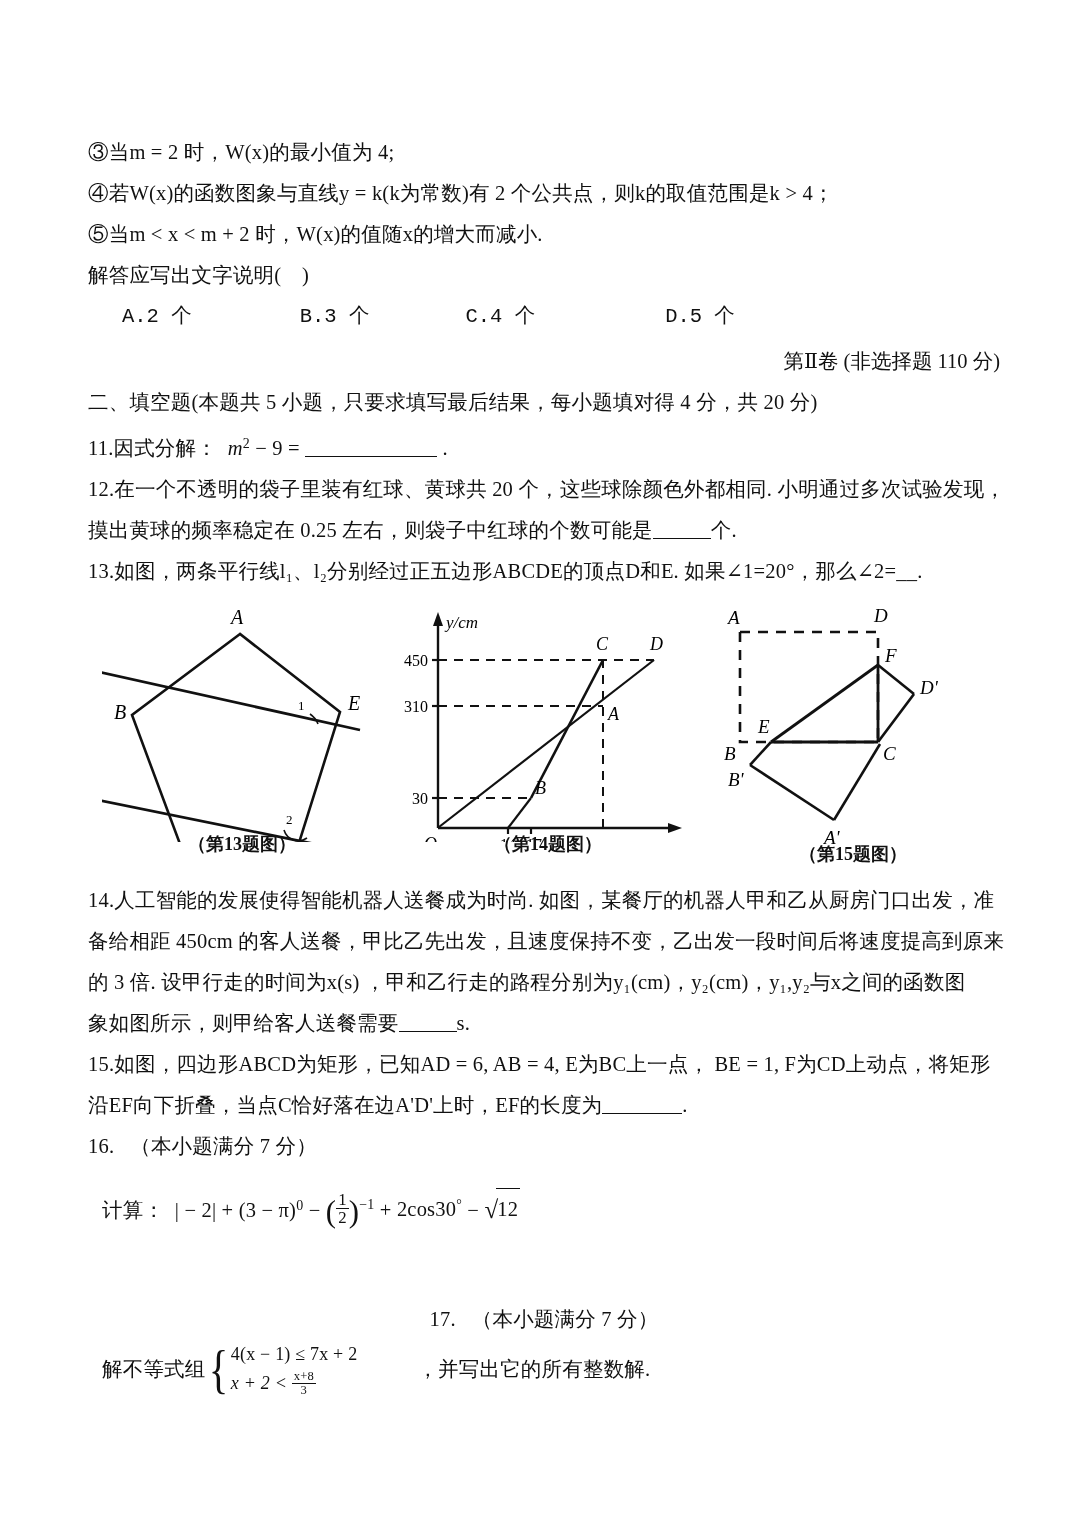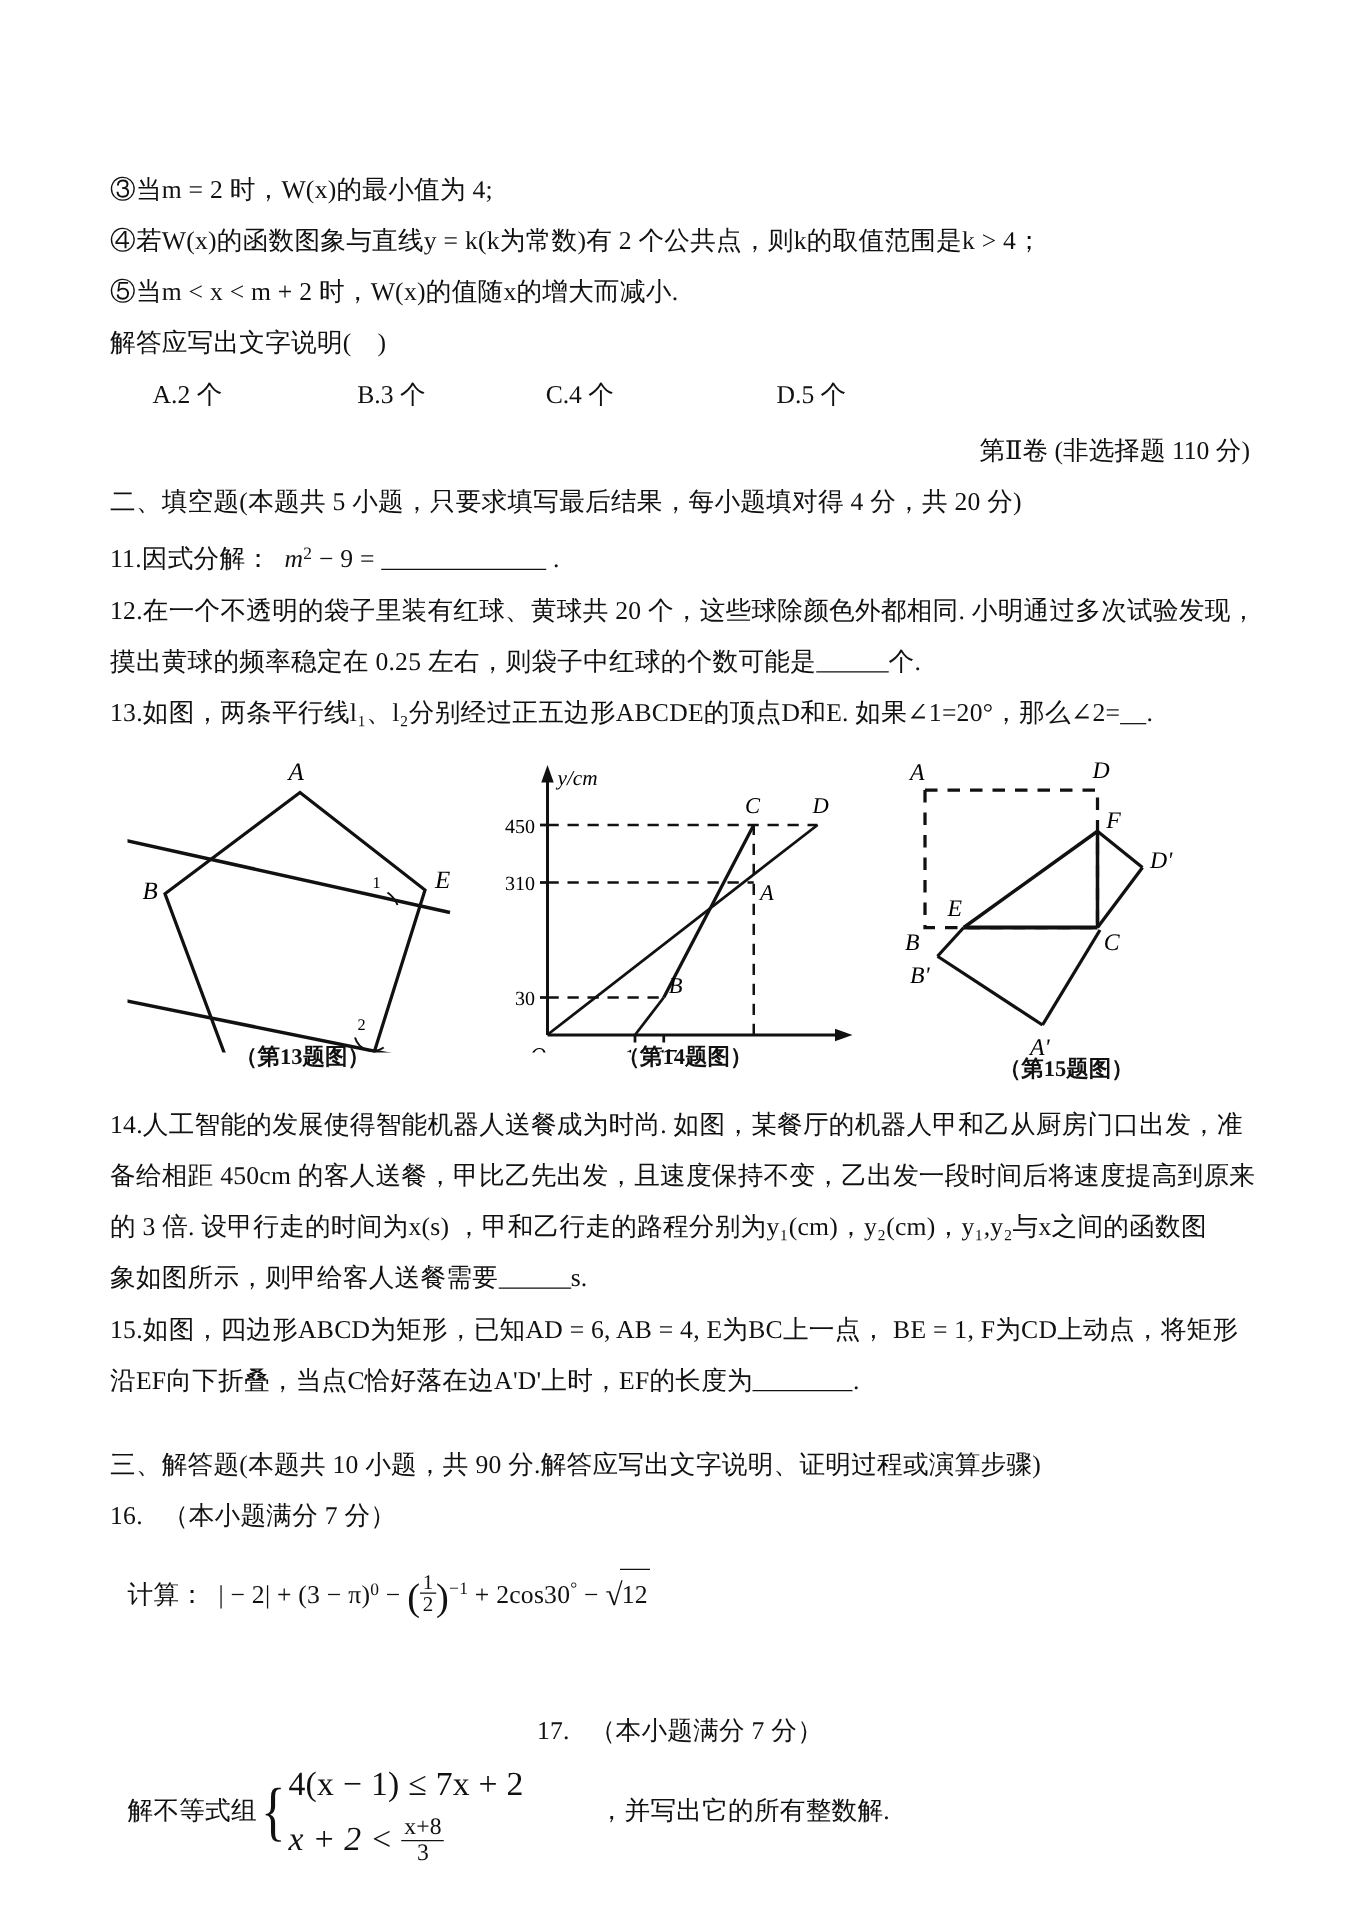--- a/index.html
+++ b/index.html
@@ -37,20 +37,21 @@
   }
   .mi { font-style: italic; font-family: "Liberation Serif", serif; }
   .sup { font-size: 0.68em; vertical-align: 0.48em; }
   .nw { white-space: nowrap; }
 
   .choices {
     font-size: 20.5px;
     line-height: 41px;
     padding-left: 34px;
     white-space: nowrap;
+    font-family: Liberation Mono, monospace;
   }
   .choices span.ch { display: inline-block; }
   .gap1 { display: inline-block; width: 108px; }
   .gap2 { display: inline-block; width: 96px; }
   .gap3 { display: inline-block; width: 130px; }
 
   .vol-title {
     font-size: 20.5px;
     line-height: 41px;
     text-align: right;
@@ -136,21 +137,21 @@
     display: inline-block;
     font-size: 2.55em;
     vertical-align: middle;
     line-height: 0.78;
     font-family: "Liberation Serif", serif;
     transform: scaleX(0.78);
   }
   .sys-rows {
     display: inline-block;
     vertical-align: middle;
-    font-size: 27px;
+    font-size: 18px;
     line-height: 1.62;
   }
   .sys-rows > div { white-space: nowrap; }
 </style>
 </head>
 <body>
 
 <div class="page">
   <div class="content">
 
@@ -293,21 +294,20 @@
       <span>象如图所示，则甲给客人送餐需要</span><span class="blank-mid"></span><span>s.</span>
     </div>
 
     <div class="line">
       <span>15.</span><span>如图，四边形ABCD为矩形，已知AD = 6, AB = 4, E为BC上一点， BE = 1, F为CD上动点，将矩形</span>
     </div>
     <div class="line">
       <span>沿EF向下折叠，当点C恰好落在边A'D'上时，EF的长度为</span><span class="blank-q15"></span><span>.</span>
     </div>
 
-    <div class="line" style="margin-top:26px;">三、解答题(本题共 10 小题，共 90 分.解答应写出文字说明、证明过程或演算步骤)</div>
 
     <div class="line">
       <span>16.</span>&nbsp;&nbsp;&nbsp;<span>（本小题满分 7 分）</span>
     </div>
     <div class="line" style="margin-top:18px; padding-left:14px;">
       <span>计算：</span>&nbsp;&nbsp;<span class="nw">| − 2|</span>
       <span>+</span>
       <span class="nw">(3 − π)</span><span class="sup">0</span>
       <span>−</span>
       <span class="nw"><span class="paren-big">(</span><span class="frac"><span class="num">1</span><span class="den">2</span></span><span class="paren-big">)</span><span class="sup">−1</span></span>

